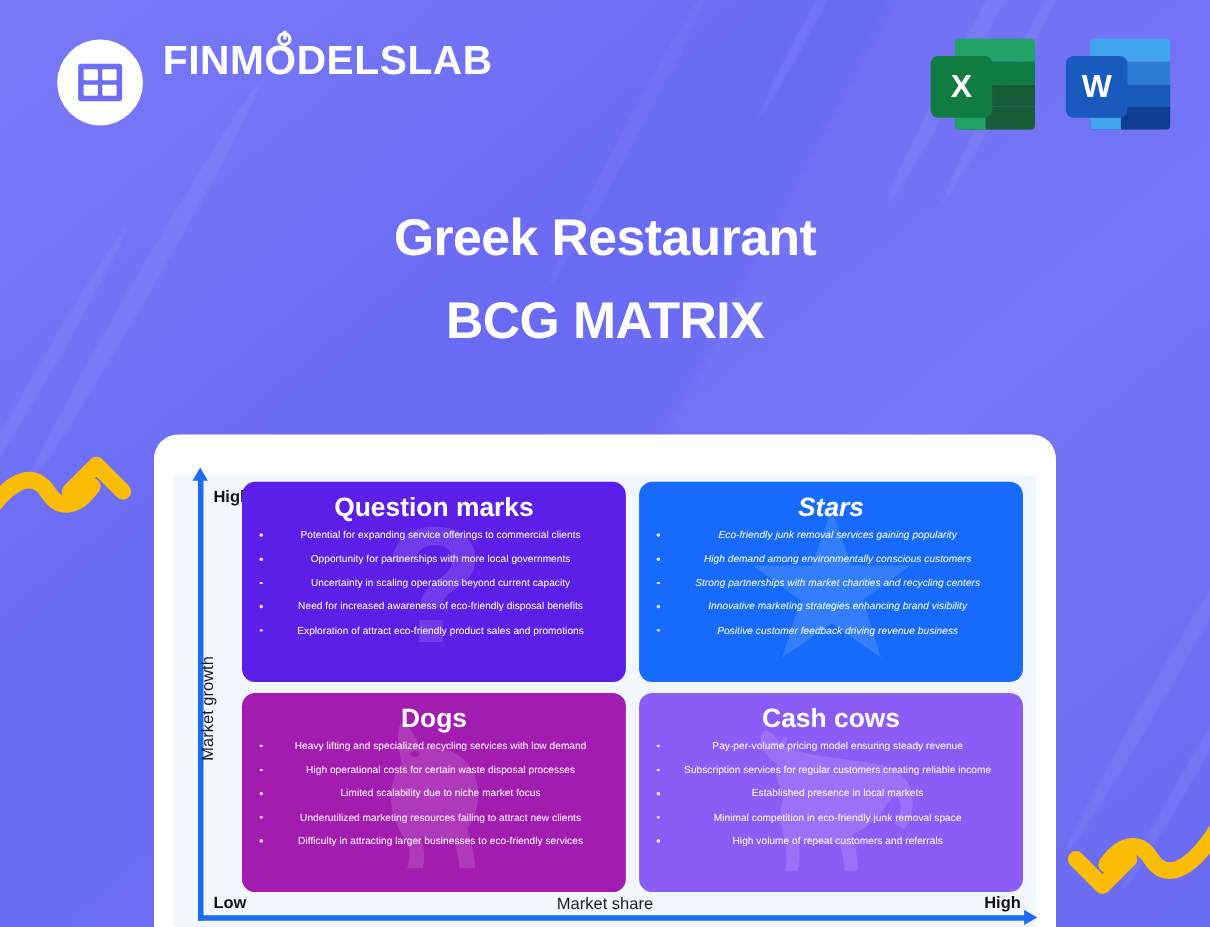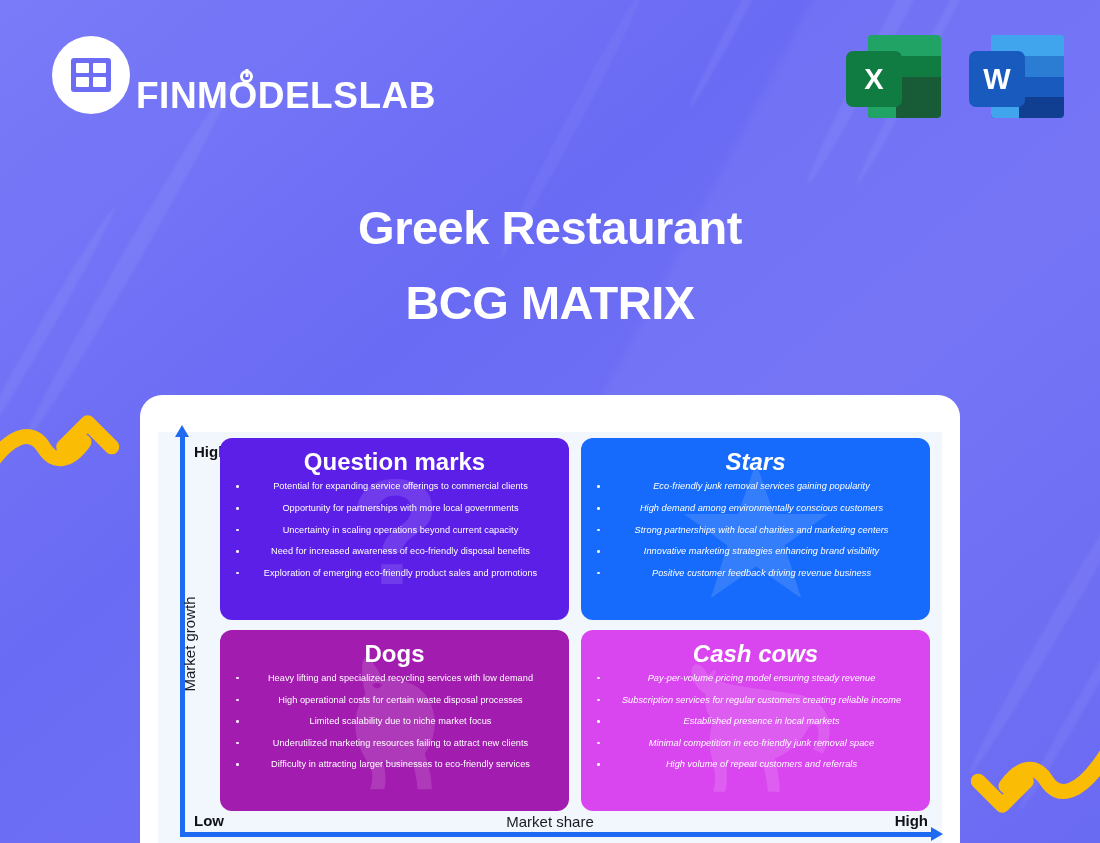--- a/index.html
+++ b/index.html
@@ -39,21 +39,21 @@
     background:linear-gradient(118deg, rgba(255,255,255,0) 52%, rgba(255,255,255,0.045) 53%, rgba(255,255,255,0.045) 100%);
     pointer-events:none;
   }
 
   
   .header {
     position:absolute; top:0; left:0; right:0; height:150px;
     display:flex; align-items:center; justify-content:space-between;
     padding:0 36px 0 52px;
   }
-  .brand { display:flex; align-items:flex-end; gap:6px; }
+  .brand { display:flex; align-items:flex-start; gap:18px; }
 
   .logo-circle {
     width:78px; height:78px; border-radius:50%;
     background:#ffffff;
     display:flex; align-items:center; justify-content:center;
     flex:0 0 auto;
   }
   .logo-grid {
     width:40px; height:34px;
     background:#6C6CF5;
@@ -134,21 +134,21 @@
     color:#ffffff;
     font-size:29px;
     font-weight:bold;
     z-index:3;
   }
   .xl .oi-badge { background:#107C41; }
   .wd .oi-badge { background:#185ABD; }
 
   
   .titles {
-    position:absolute; top:202px; left:0; right:0;
+    position:absolute; top:190px; left:0; right:0;
     text-align:center; color:#ffffff;
   }
   .title-line1 {
     font-size:47px; font-weight:bold; line-height:1.1; letter-spacing:-0.5px;
   }
   .title-line2 {
     font-size:47px; font-weight:bold; line-height:1.1; margin-top:23px; letter-spacing:-0.5px;
   }
 
   
@@ -224,21 +224,21 @@
   .quad {
     position:relative;
     border-radius:12px;
     overflow:hidden;
     padding:11px 14px 8px 14px;
     color:#ffffff;
   }
   .quad.q-question { background:#5B1FE8; }
   .quad.q-stars    { background:#166BFC;font-style:italic; }
   .quad.q-dogs     { background:#a21caf; }
-  .quad.q-cash     { background:#d946ef;font-style:italic; }
+  .quad.q-cash     { background:#8b5cf6; }
 
   .quad-title {
     text-align:center;
     font-size:24px;
     font-weight:bold;
     line-height:1.1;
     position:relative;
     z-index:2;
     margin-bottom:6px;
   }
@@ -364,35 +364,35 @@
             <svg width="92" height="132" viewBox="0 0 92 132">
               <text x="46" y="118" font-family="Liberation Sans, sans-serif" font-size="150" font-weight="bold" fill="#ffffff" text-anchor="middle">?</text>
             </svg>
           </div>
           <div class="quad-title">Question marks</div>
           <ul>
             <li>Potential for expanding service offerings to commercial clients</li>
             <li>Opportunity for partnerships with more local governments</li>
             <li>Uncertainty in scaling operations beyond current capacity</li>
             <li>Need for increased awareness of eco-friendly disposal benefits</li>
-            <li>Exploration of emerging eco-friendly product sales and promotions</li>
+            <li>Exploration of attract eco-friendly product sales and promotions</li>
           </ul>
         </div>
 
         <div class="quad q-stars">
           <div class="watermark">
             <svg width="150" height="145" viewBox="0 0 100 96">
               <path fill="#ffffff" d="M50 2 L62 36 L98 36 L69 57 L80 92 L50 71 L20 92 L31 57 L2 36 L38 36 Z"></path>
             </svg>
           </div>
           <div class="quad-title">Stars</div>
           <ul>
             <li>Eco-friendly junk removal services gaining popularity</li>
             <li>High demand among environmentally conscious customers</li>
-            <li>Strong partnerships with local charities and marketing centers</li>
+            <li>Strong partnerships with market charities and recycling centers</li>
             <li>Innovative marketing strategies enhancing brand visibility</li>
             <li>Positive customer feedback driving revenue business</li>
           </ul>
         </div>
 
         <div class="quad q-dogs">
           <div class="watermark">
             <svg width="132" height="140" viewBox="0 0 110 118">
               <path fill="#ffffff" d="M38 10 C34 2 30 0 28 6 C26 14 28 26 30 34 C24 42 20 54 22 66
                  C23 76 28 86 34 94 C37 100 36 108 34 114 L46 114 C48 106 47 96 44 90

